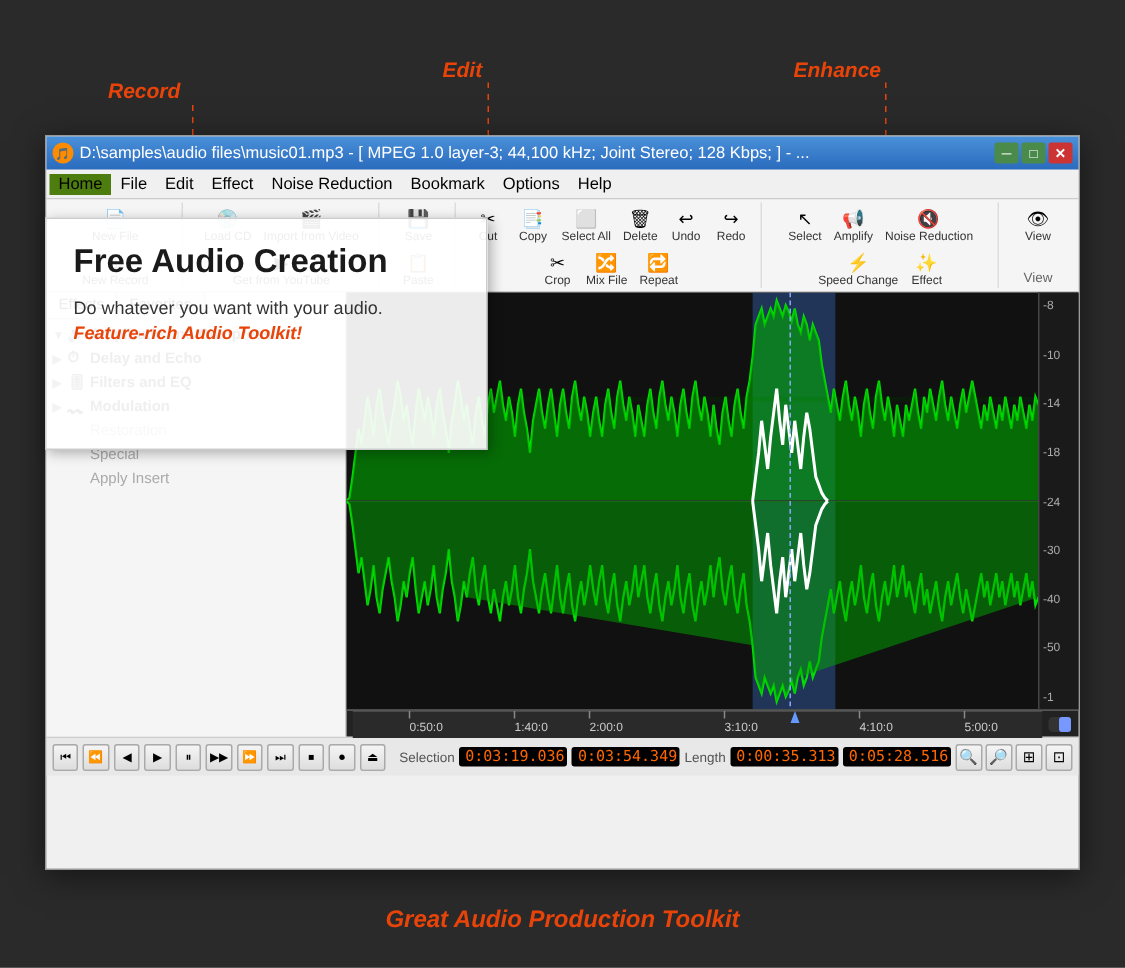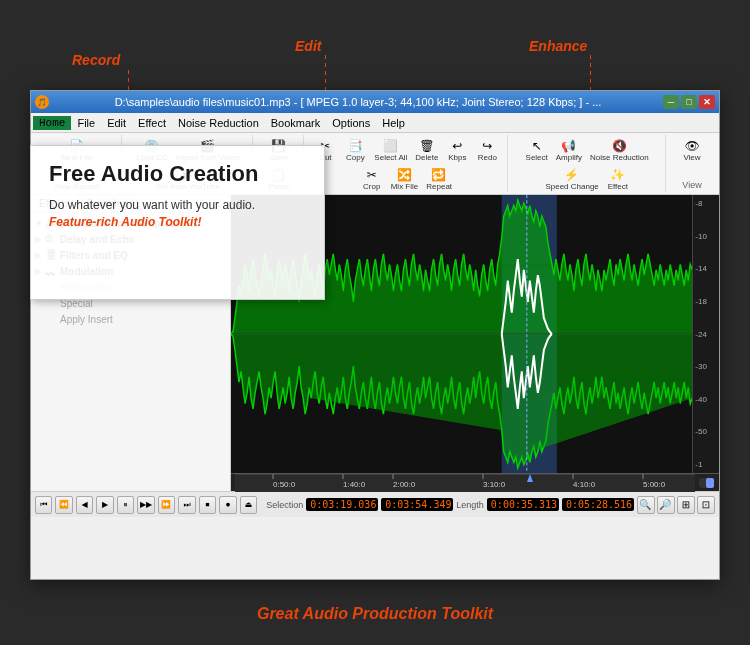--- a/index.html
+++ b/index.html
@@ -64,21 +64,20 @@
       margin-right: 4px;
       display: flex; align-items: center; justify-content: center;
       font-size: 8px; color: white;
     }
     .title-bar-text {
       font-size: 11px;
       color: white;
       flex: 1;
       white-space: nowrap;
       overflow: hidden;
-      text-align: center;
     }
     .title-bar-controls {
       display: flex;
       gap: 2px;
     }
     .title-btn {
       width: 16px;
       height: 14px;
       border-radius: 2px;
       display: flex; align-items: center; justify-content: center;
@@ -99,21 +98,21 @@
       align-items: center;
       border-bottom: 1px solid #ccc;
       padding: 0 2px;
       font-size: 11px;
     }
     .menu-item {
       padding: 1px 6px;
       cursor: pointer;
       white-space: nowrap;
     }
-    .menu-item.active { background: #15803d; font-family: Liberation Mono, monospace; }
+    .menu-item.active { background: #4d7c0f; }
 
     
     .toolbar {
       height: 62px;
       background: #f5f5f5;
       border-bottom: 1px solid #ccc;
       display: flex;
       align-items: stretch;
       padding: 2px;
       gap: 1px;
@@ -418,21 +417,21 @@
           <button class="tb-btn">
             <div class="icon-area">⬜</div>
             <span class="tb-btn-label">Select All</span>
           </button>
           <button class="tb-btn">
             <div class="icon-area">🗑</div>
             <span class="tb-btn-label">Delete</span>
           </button>
           <button class="tb-btn">
             <div class="icon-area">↩</div>
-            <span class="tb-btn-label">Kbps</span>
+            <span class="tb-btn-label">Undo</span>
           </button>
           <button class="tb-btn">
             <div class="icon-area">↪</div>
             <span class="tb-btn-label">Redo</span>
           </button>
           <button class="tb-btn">
             <div class="icon-area">✂</div>
             <span class="tb-btn-label">Crop</span>
           </button>
           <button class="tb-btn">

